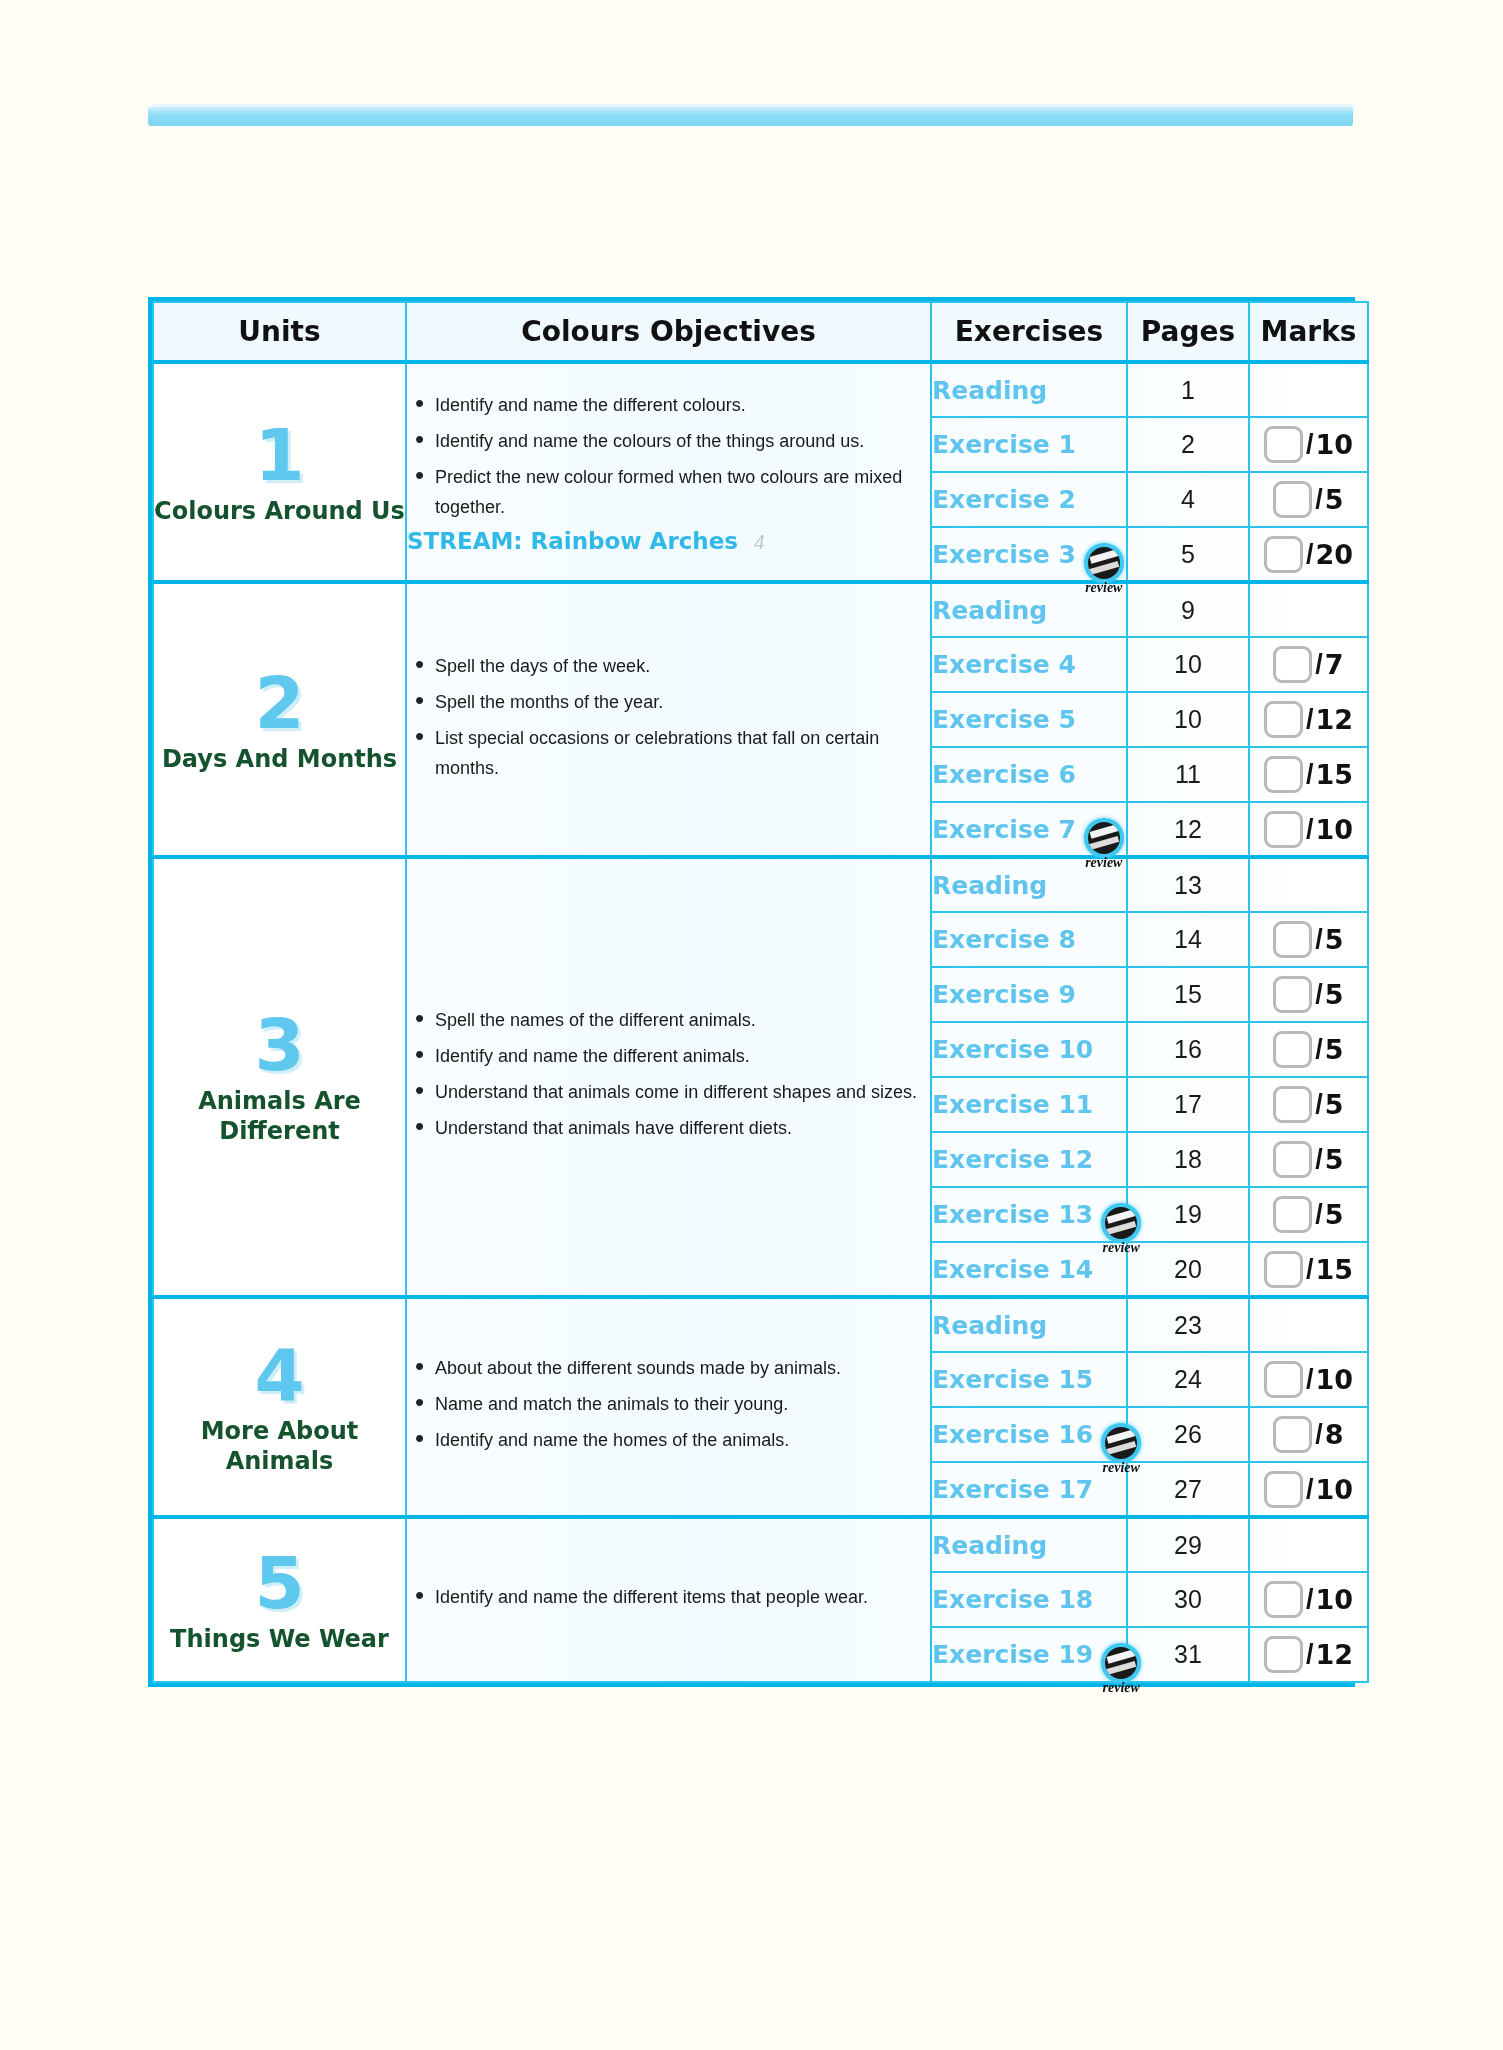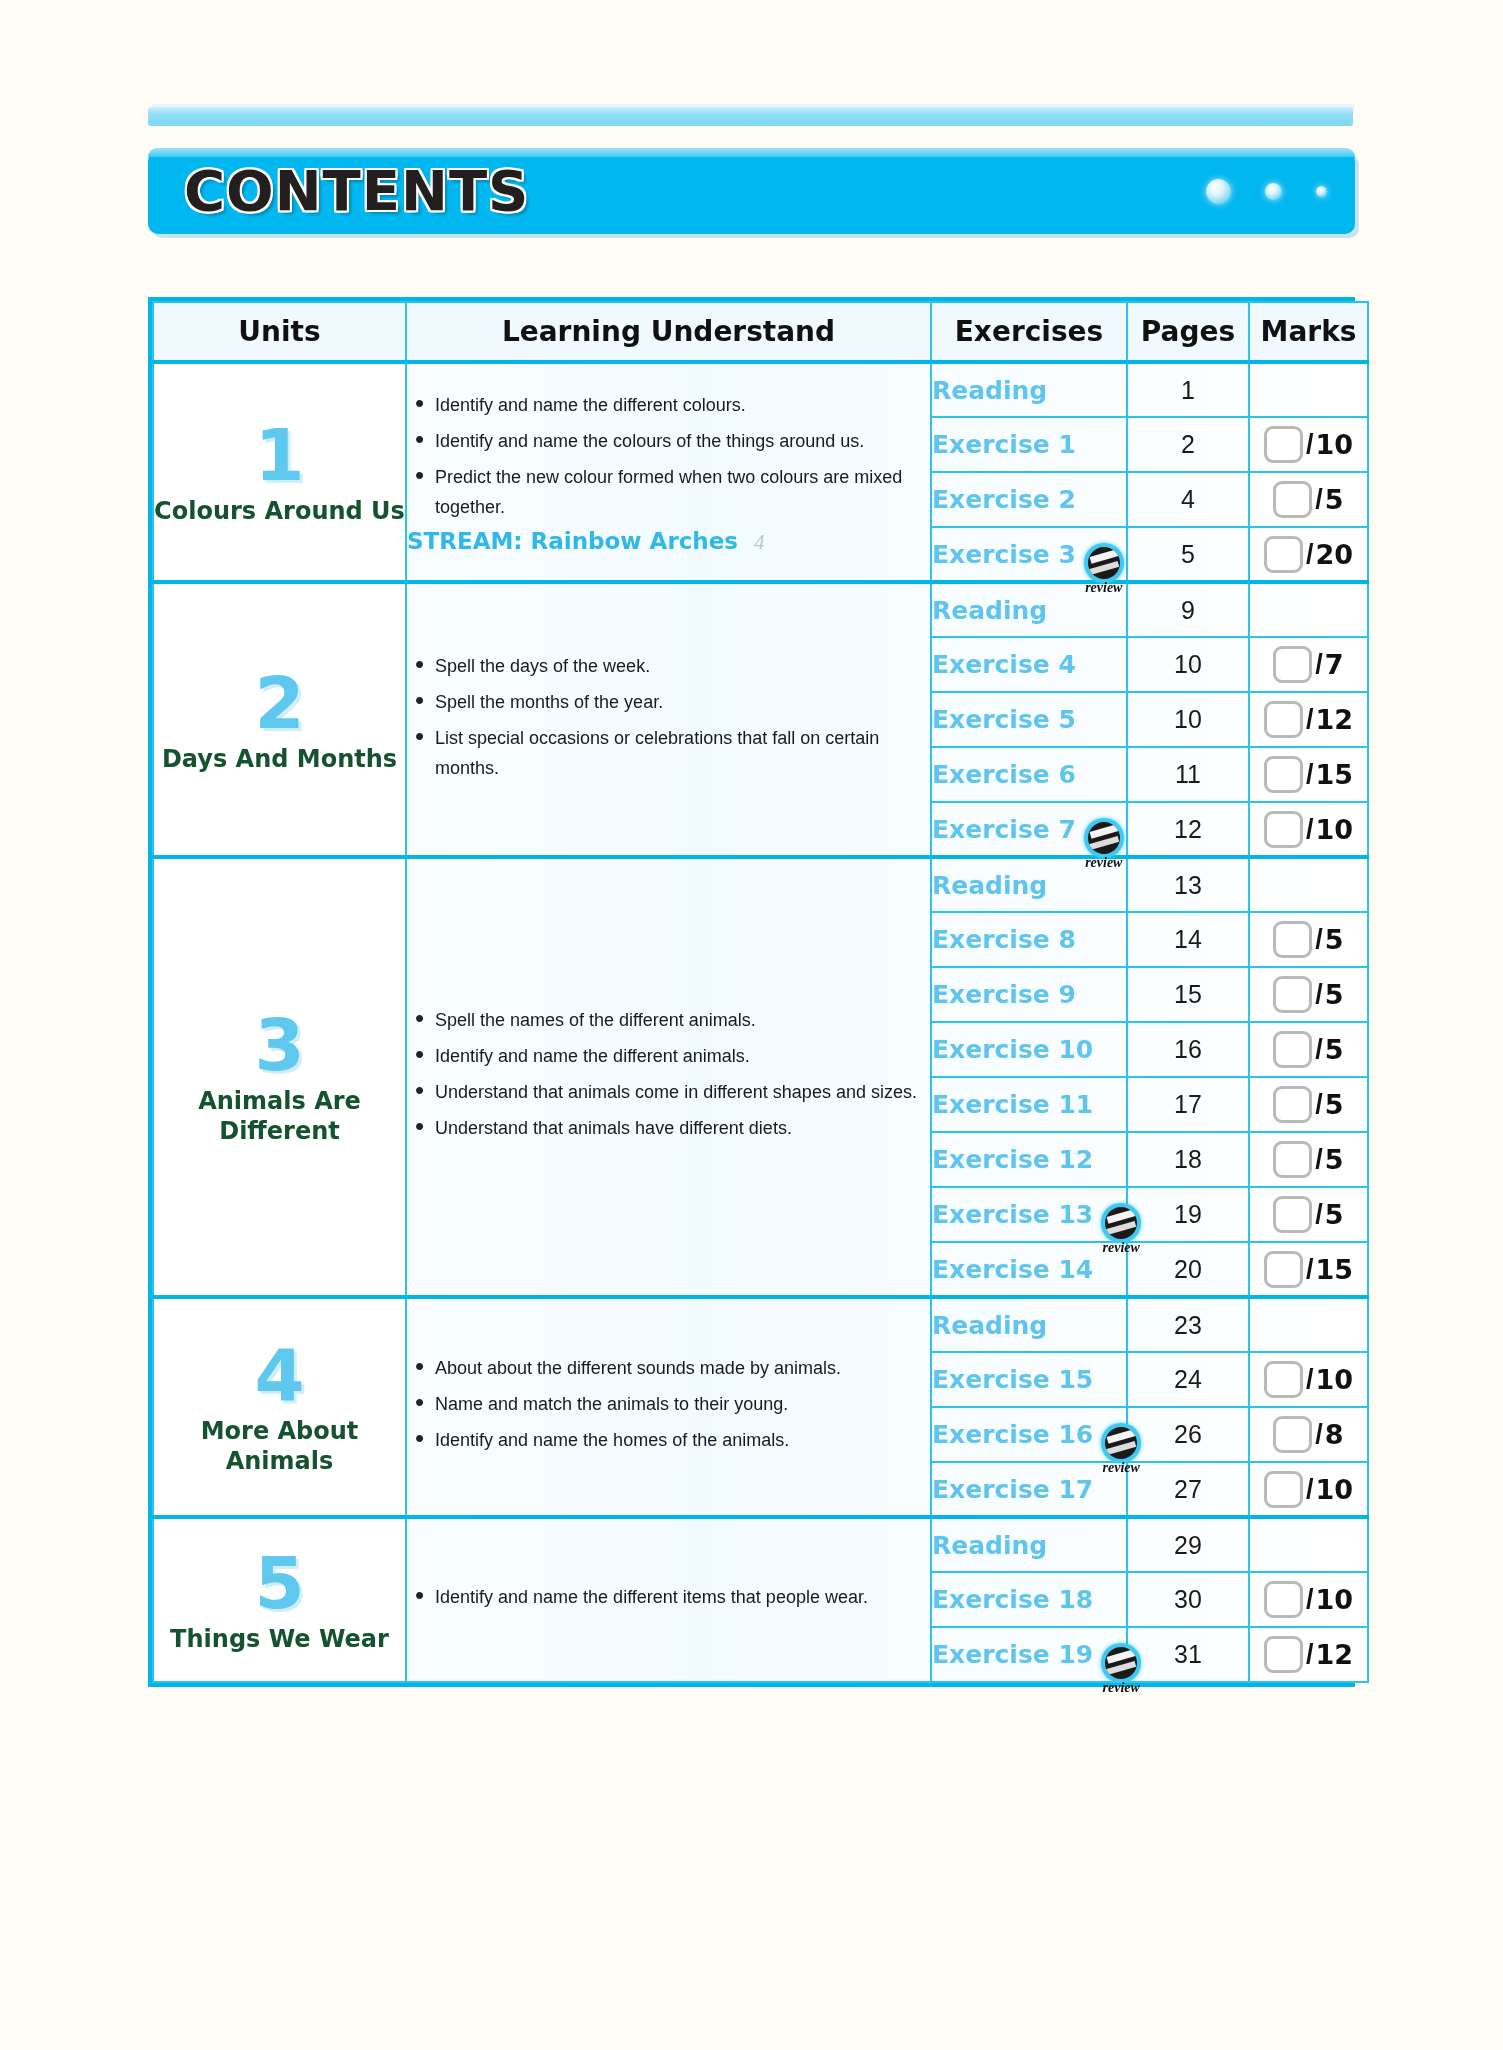--- a/index.html
+++ b/index.html
@@ -180,42 +180,34 @@
   tr.unit-start > td{border-top:4px solid #00b5e8;}
 </style>
 </head>
 <body>
 
 <div class="page">
 
   <div class="top-deco-shadow"></div>
   <div class="top-deco"></div>
 
-  <div class="banner">
-    <div class="banner-title">CONTENTS</div>
-    <div class="bubbles">
-      <span class="bubble b1"></span>
-      <span class="bubble b2"></span>
-      <span class="bubble b3"></span>
-    </div>
-  </div>
 
   <div class="tbl-wrap">
     <table class="toc">
       <colgroup>
         <col class="c-units">
           <col class="c-obj">
           <col class="c-ex">
           <col class="c-pg">
           <col class="c-mk">
       </colgroup>
       <thead>
         <tr>
           <th>Units</th>
-          <th>Learning Understand</th>
+          <th>Colours Objectives</th>
           <th>Exercises</th>
           <th>Pages</th>
           <th>Marks</th>
         </tr>
       </thead>
       <tbody id="toc-body">
           <tr class="unit-start">
             <td class="unit-cell" rowspan="4">
               <div class="unit-num">1</div>
               <div class="unit-name">Colours Around Us</div>

